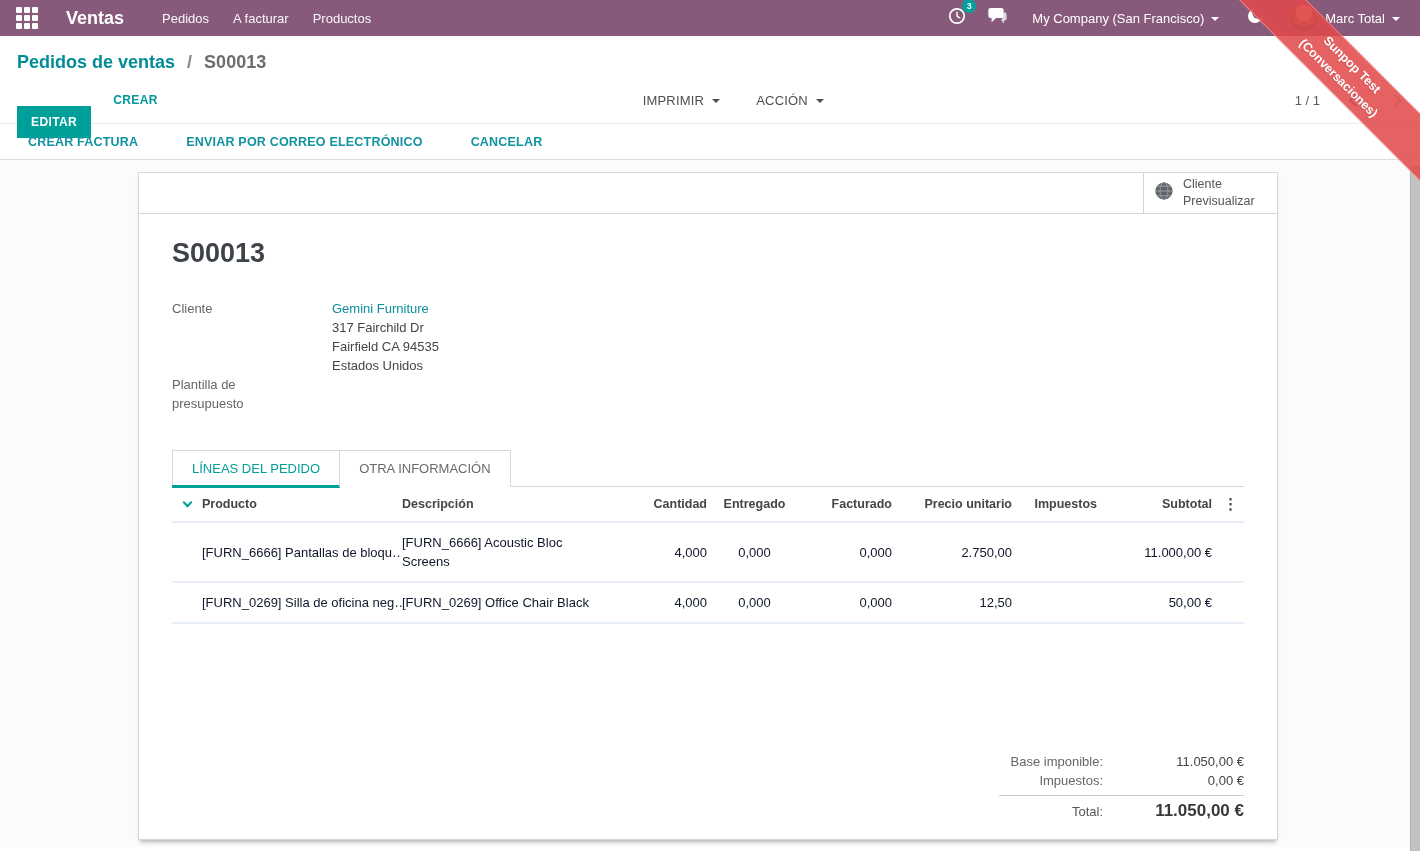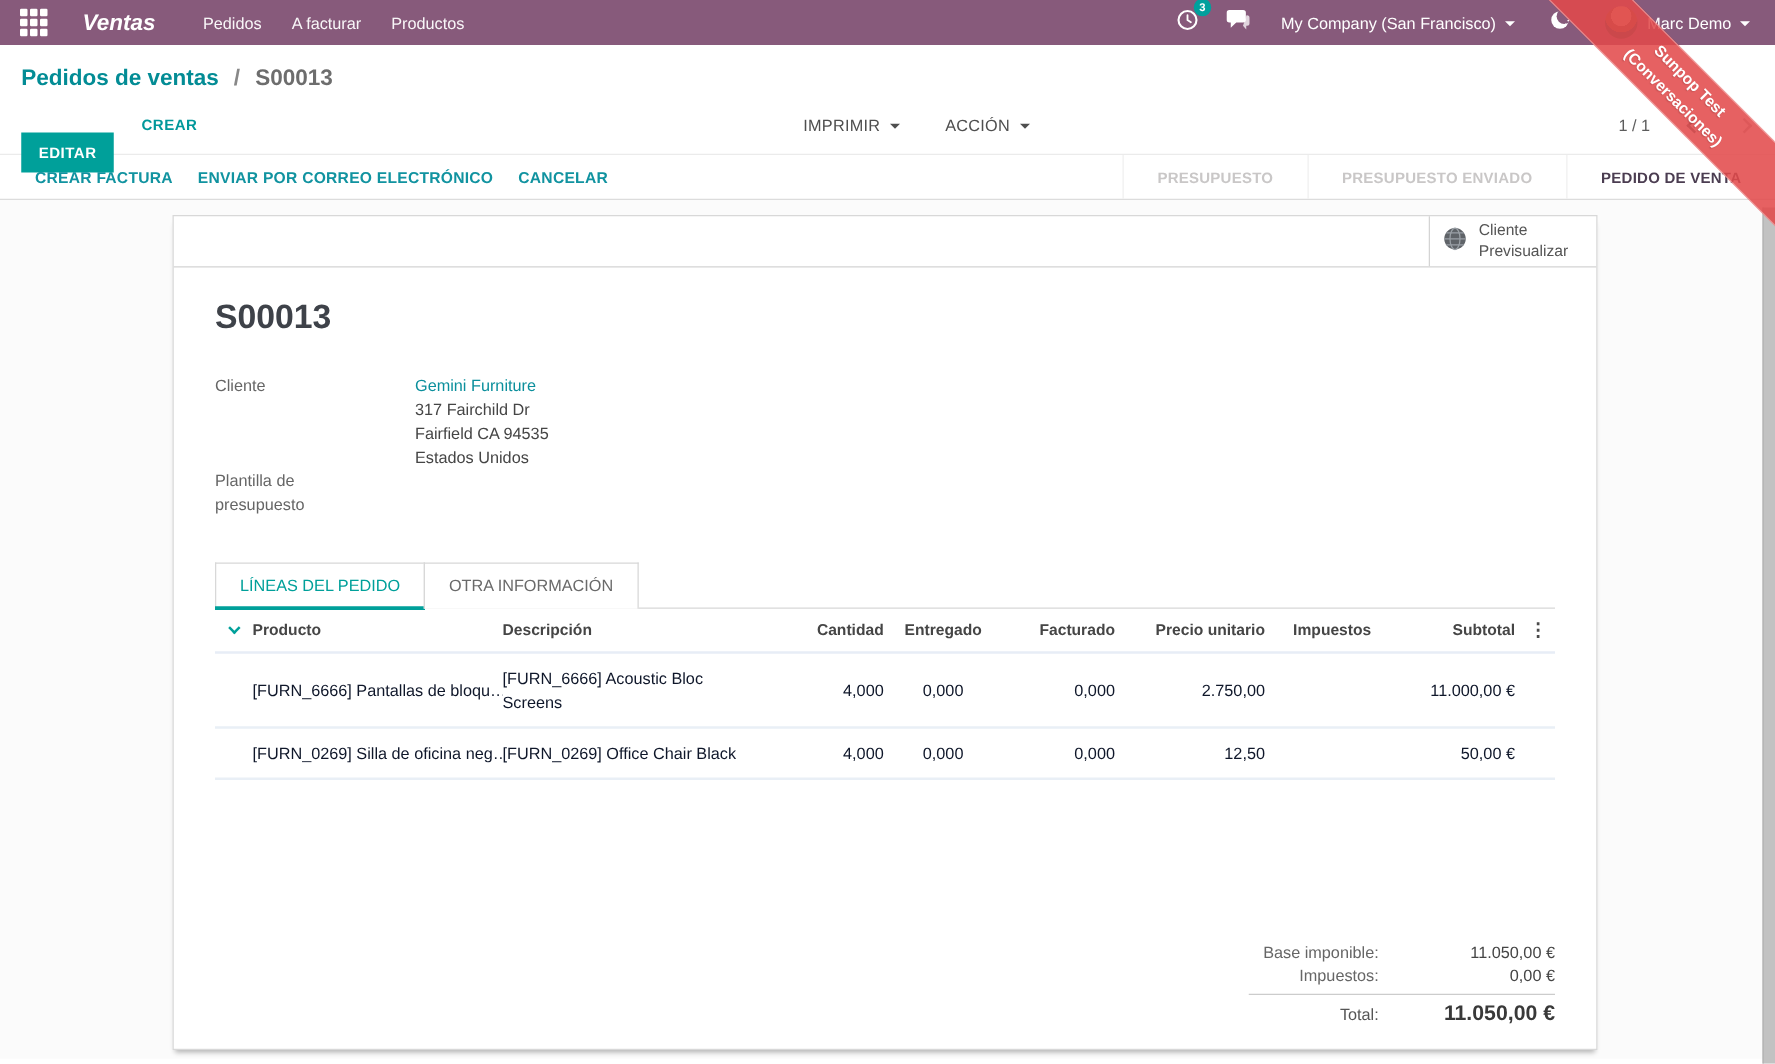--- a/index.html
+++ b/index.html
@@ -11,21 +11,21 @@
 
   
   .navbar {
     height:36px; background:#875a7b; display:flex; align-items:center;
     color:#fff; padding:0 10px; position:relative; z-index:5;
   }
   .apps-grid { width:22px; height:22px; display:grid;
     grid-template-columns:repeat(3,6px); grid-template-rows:repeat(3,6px);
     gap:2px; margin:0 6px 0 6px; cursor:pointer; }
   .apps-grid i { background:#fff; border-radius:1px; }
-  .app-name { font-size:18px; font-weight:bold; margin:0 38px 0 22px; cursor:pointer;font-style:italic; }
+  .app-name { font-size:18px; font-weight:bold; margin:0 38px 0 22px; cursor:pointer; }
   .nav-menu { font-size:13px; margin-right:24px; opacity:.95; cursor:pointer; }
   .nav-right { margin-left:auto; display:flex; align-items:center; }
   .nav-icon-btn { position:relative; padding:0 11px; cursor:pointer; display:flex; align-items:center; }
   .badge { position:absolute; top:-8px; right:1px; background:#00a09d; color:#fff;
     font-size:9px; font-weight:bold; border-radius:8px; min-width:14px; height:14px;
     line-height:14px; text-align:center; }
   .company, .user-name { font-size:13px; display:flex; align-items:center; gap:7px; cursor:pointer; }
   .company { margin:0 16px 0 14px; }
   .user-name { margin-right:10px; }
   .caret { width:0; height:0; border-left:4px solid transparent;
@@ -59,21 +59,21 @@
     cursor:pointer; letter-spacing:.2px; }
   .dropdown .caret { border-top-color:#4f4f4f; }
   .pager { display:flex; align-items:center; gap:31px; color:#5c5c5c; font-size:13px; }
   .chev { display:inline-block; width:9px; height:9px; cursor:pointer; }
   .chev.left { border-left:2px solid #4f737d; border-bottom:2px solid #4f737d; transform:rotate(45deg); }
   .chev.right { border-right:2px solid #b9b9b9; border-top:2px solid #b9b9b9; transform:rotate(45deg); }
 
   
   .statusbar { height:37px; border-top:1px solid #ebebeb; border-bottom:1px solid #dcdcdc;
     display:flex; align-items:stretch; background:#fff; }
-  .sb-actions { display:flex; gap:20px; padding-left:28px; align-items:center; flex:1; }
+  .sb-actions { display:flex; gap:48px; padding-left:28px; align-items:center; flex:1; }
   .sb-action { color:#1193a0; font-size:12.5px; font-weight:bold; letter-spacing:.2px; cursor:pointer; }
   .sb-states { display:flex; align-items:stretch; }
   .sb-state { display:flex; align-items:center; padding:0 27px; font-size:12px; font-weight:bold;
     color:#c9c7c7; border-left:1px solid #efefef; letter-spacing:.2px; cursor:pointer; }
   .sb-state.active { color:#4b3d51; }
 
   
   .content { position:relative; background:#fbfbfb; height:687px; padding-top:12px; }
   .sheet { width:1140px; margin-left:138px; height:668px; background:#fff;
     border:1px solid #d8d8d8; box-shadow:0 4px 4px -2px rgba(0,0,0,.28); position:relative; }
@@ -181,21 +181,21 @@
         <svg width="18" height="18" viewBox="0 0 18 18">
           <circle cx="9" cy="9" r="7" fill="#fff"></circle>
           <circle cx="12.4" cy="6" r="6.1" fill="#875a7b"></circle>
           <circle cx="13.6" cy="12.6" r="0.9" fill="#fff"></circle>
           <circle cx="15.6" cy="9.4" r="0.7" fill="#fff"></circle>
         </svg>
       </span>
     </div>
     <div class="avatar"></div>
     <div class="user-name">
-      <span>Marc Demo</span>
+      <span>Marc Total</span>
       <span class="caret"></span>
     </div>
   </div>
 </nav>
 
 <div class="ribbon-box">
   <div class="ribbon">
     <div>Sunpop Test</div>
     <div>(Conversaciones)</div>
   </div>
@@ -226,25 +226,20 @@
       <span class="chev right"></span>
     </div>
   </div>
 </div>
 
 <div class="statusbar">
   <div class="sb-actions">
     <span class="sb-action">CREAR FACTURA</span>
     <span class="sb-action">ENVIAR POR CORREO ELECTRÓNICO</span>
     <span class="sb-action">CANCELAR</span>
-  </div>
-  <div class="sb-states">
-    <span class="sb-state">PRESUPUESTO</span>
-    <span class="sb-state">PRESUPUESTO ENVIADO</span>
-    <span class="sb-state active">PEDIDO DE VENTA</span>
   </div>
 </div>
 
 <div class="content">
   <div class="sheet">
 
     <div class="sheet-topband">
       <div class="preview-btn">
         <span>
           <svg width="20" height="20" viewBox="0 0 20 20">

